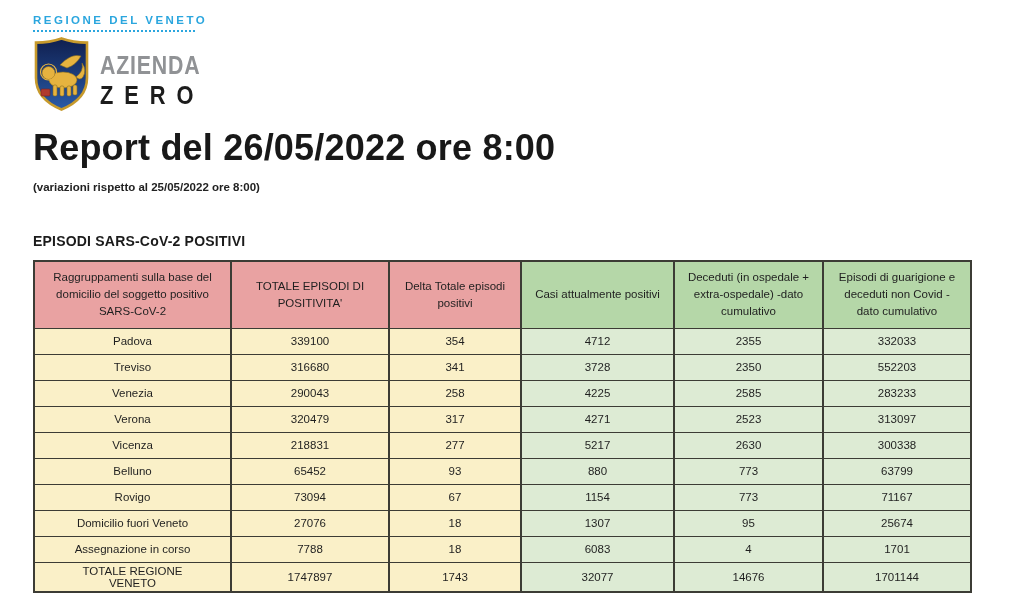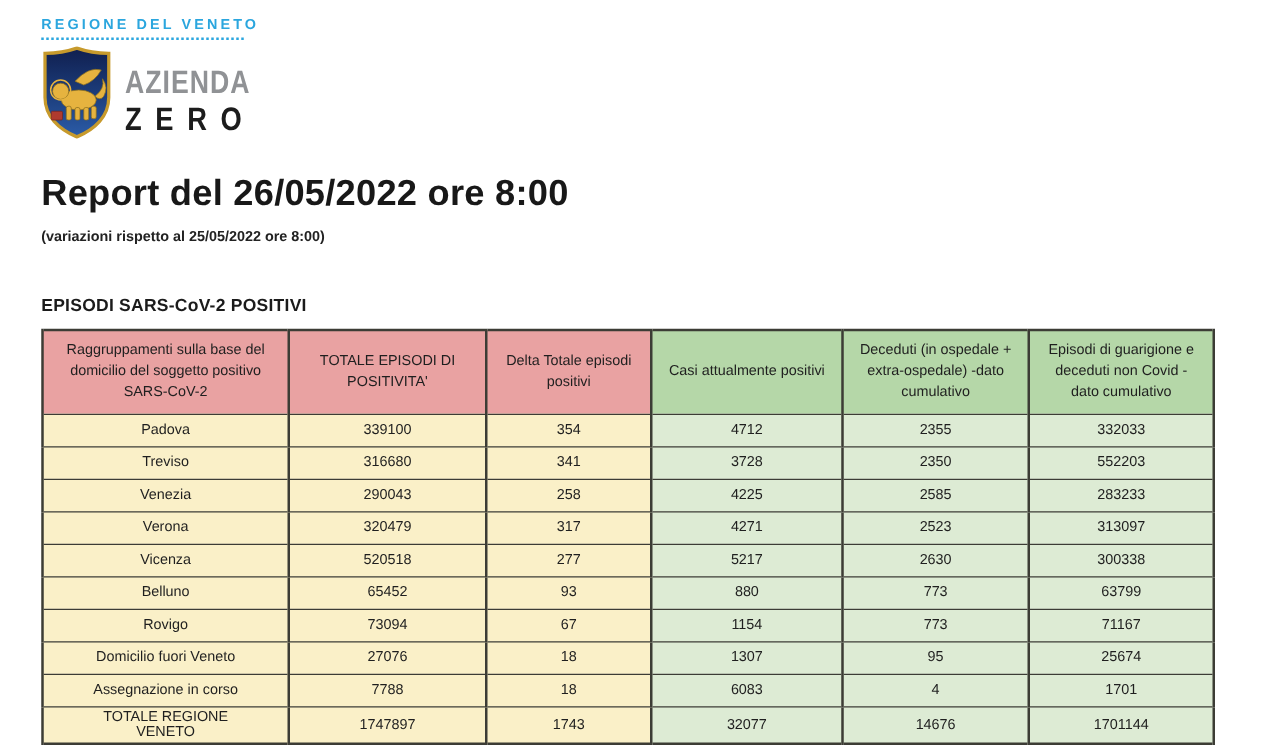--- a/index.html
+++ b/index.html
@@ -31,22 +31,22 @@
     line-height:30px;
   }
   .zero {
     color:#1c1c1c; font-size:26px; font-weight:700;
     letter-spacing:13px; transform:scaleX(.84); transform-origin:left;
     line-height:31px;
   }
 
   
   h1.report-title {
-    margin-top:28px;
-    font-size:29px; font-weight:700; color:#181818;
+    margin-top:16px;
+    font-size:36px; font-weight:700; color:#181818;
     letter-spacing:.2px;
   }
   .report-subtitle {
     margin-top:12px;
     font-size:11.5px; font-weight:700; color:#222;
   }
   h2.section-title {
     margin-top:40px;
     font-size:14px; font-weight:700; color:#1b1b1b;
     letter-spacing:.2px;
@@ -171,21 +171,21 @@
         <tr>
     <td class="cream left">Verona</td>
     <td class="cream">320479</td>
     <td class="cream">317</td>
     <td class="green">4271</td>
     <td class="green">2523</td>
     <td class="green">313097</td>
   </tr>
         <tr>
     <td class="cream left">Vicenza</td>
-    <td class="cream">520518</td>
+    <td class="cream">218831</td>
     <td class="cream">277</td>
     <td class="green">5217</td>
     <td class="green">2630</td>
     <td class="green">300338</td>
   </tr>
         <tr>
     <td class="cream left">Belluno</td>
     <td class="cream">65452</td>
     <td class="cream">93</td>
     <td class="green">880</td>

